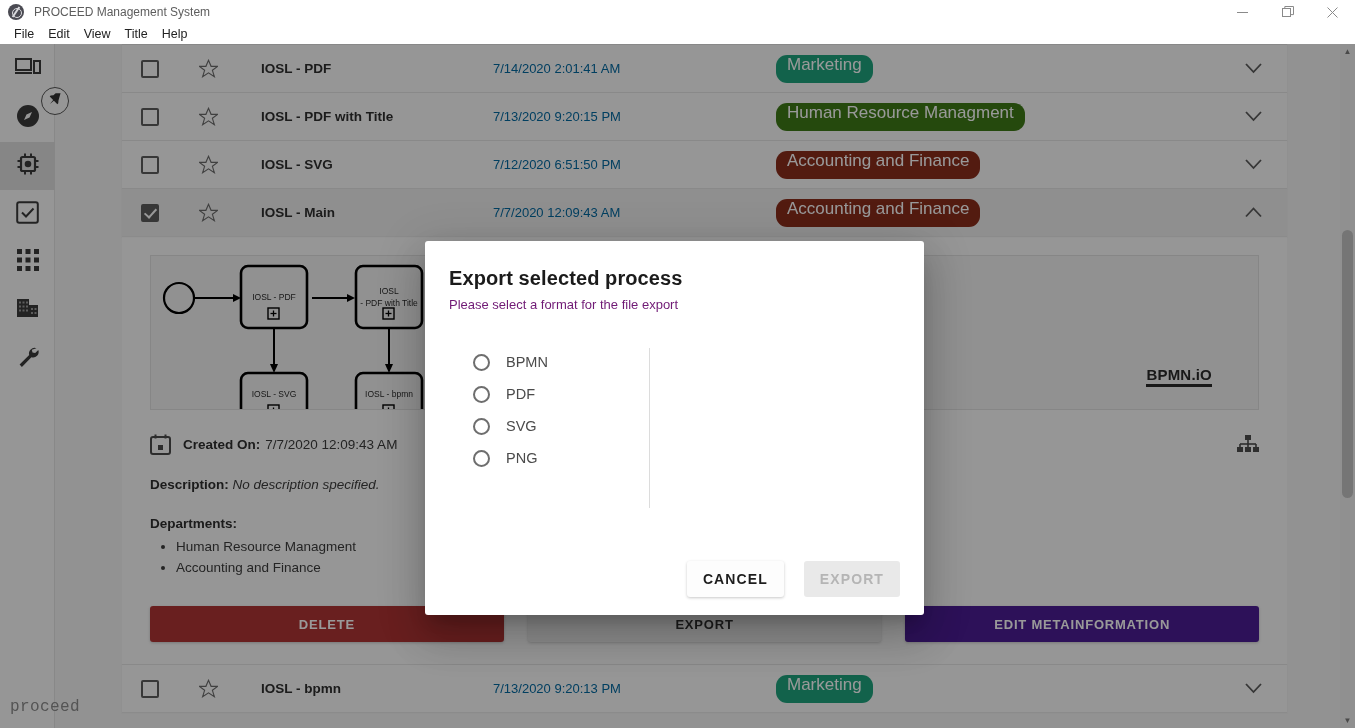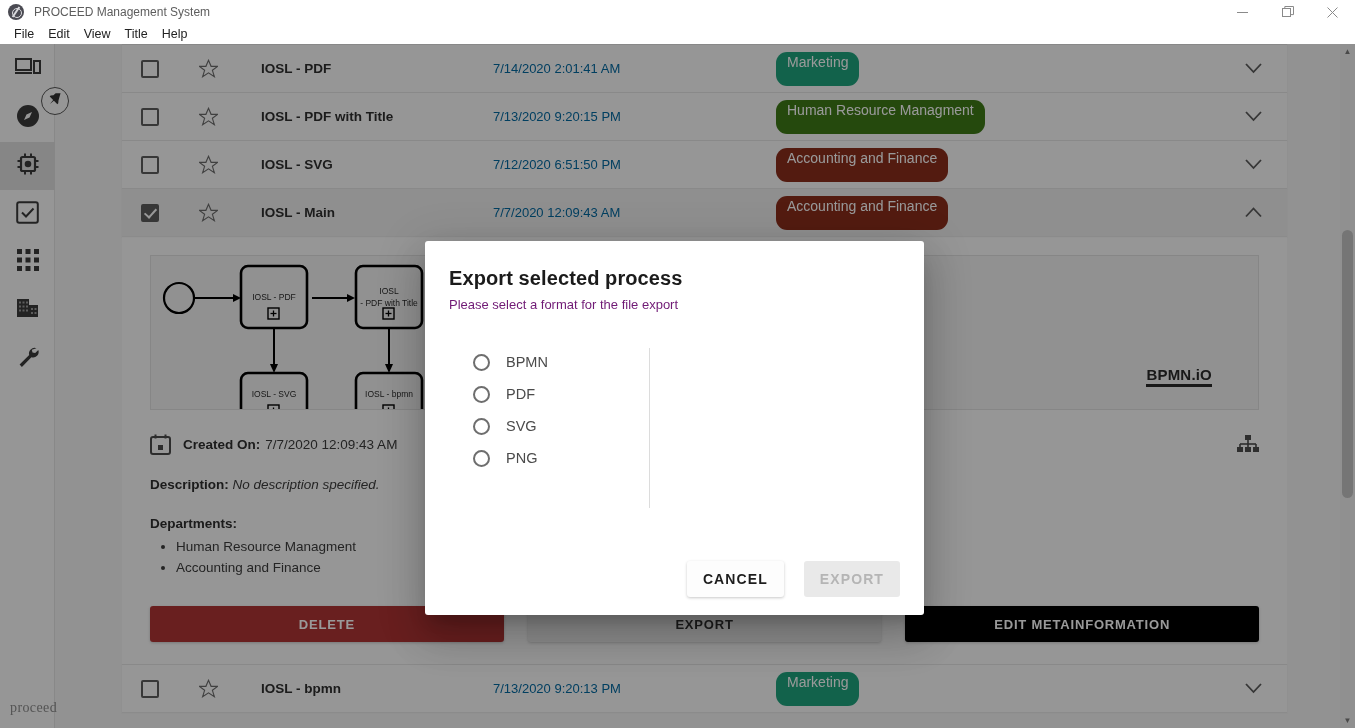--- a/index.html
+++ b/index.html
@@ -65,22 +65,22 @@
     color:#3b3b3b;
   }
   .rail-icon.active { background:#e0e0e0; }
   .pin-badge {
     position:absolute; left:41px; top:43px; width:28px; height:28px;
     border-radius:50%; background:#fbfbfb; border:1px solid #555;
     display:flex; align-items:center; justify-content:center; z-index:9;
     color:#333;
   }
   .rail-logo {
-    position:absolute; left:10px; bottom:12px; font-size:14px;
-    letter-spacing:.4px; color:#8c8c8c; font-family:Liberation Serif, serif;
+    position:absolute; left:10px; bottom:12px; font-size:16px;
+    letter-spacing:.4px; color:#8c8c8c; font-family:Liberation Mono, monospace;
   }
 
   
   .listwrap {
     position:absolute; left:122px; top:0; width:1165px; height:684px;
   }
   .list-top-border { height:1px; background:#e6e6e6; }
   .row {
     position:relative; height:48px; display:flex; align-items:center;
     background:#fafafa; border-bottom:1px solid #e8e8e8;
@@ -97,22 +97,22 @@
   }
   .cbox.checked::after{
     content:""; position:absolute; left:4px; top:0px; width:5px; height:10px;
     border:solid #fff; border-width:0 2px 2px 0; transform:rotate(42deg);
   }
   .cell-star { width:60px; display:flex; justify-content:center; align-items:center; color:#6b6b6b; }
   .cell-name { width:255px; font-size:13.5px; font-weight:bold; color:#2f2f2f; padding-left:23px;}
   .cell-date { width:265px; font-size:13px; color:#0369a1; text-align:left; }
   .cell-tags { flex:1; display:flex; align-items:center; padding-left:18px; }
   .tag {
-    display:inline-block; padding:4px 11px 18px; border-radius:11px;
-    font-size:14px; color:#fff; line-height:12px; white-space:nowrap;
+    display:inline-block; padding:4px 11px 12px; border-radius:11px;
+    font-size:17px; color:#fff; line-height:12px; white-space:nowrap;
   }
   .cell-chev { width:68px; display:flex; justify-content:center; align-items:center; color:#5a5a5a;}
 
   
   .detail {
     background:#fafafa; border-bottom:1px solid #e8e8e8; padding:18px 28px 22px;
   }
   .preview {
     position:relative; height:155px; background:#f2f2f2; border:1px solid #e0e0e0;
     overflow:hidden;
@@ -133,21 +133,21 @@
   .dep-list { margin:5px 0 0 26px; }
   .dep-list li { font-size:13.5px; color:#3c3c3c; line-height:21px; }
   .actions { display:flex; gap:24px; margin-top:28px; }
   .btn {
     flex:1; height:36px; border-radius:3px; display:flex; align-items:center;
     justify-content:center; font-size:13px; font-weight:bold; letter-spacing:.8px;
     color:#fff; box-shadow:0 1px 3px rgba(0,0,0,.2);
   }
   .btn.delete { background:#b03535; }
   .btn.export { background:#ededed; color:#333; box-shadow:0 1px 3px rgba(0,0,0,.18); }
-  .btn.edit   { background:#000000; }
+  .btn.edit   { background:#4c1d95; }
 
   
   .scrollbar {
     position:absolute; right:0; top:0; width:15px; height:684px;
     background:#f1f1f1; z-index:7;
   }
   .scroll-thumb {
     position:absolute; left:2px; top:186px; width:11px; height:268px;
     background:#c4c4c4; border-radius:6px;
   }

